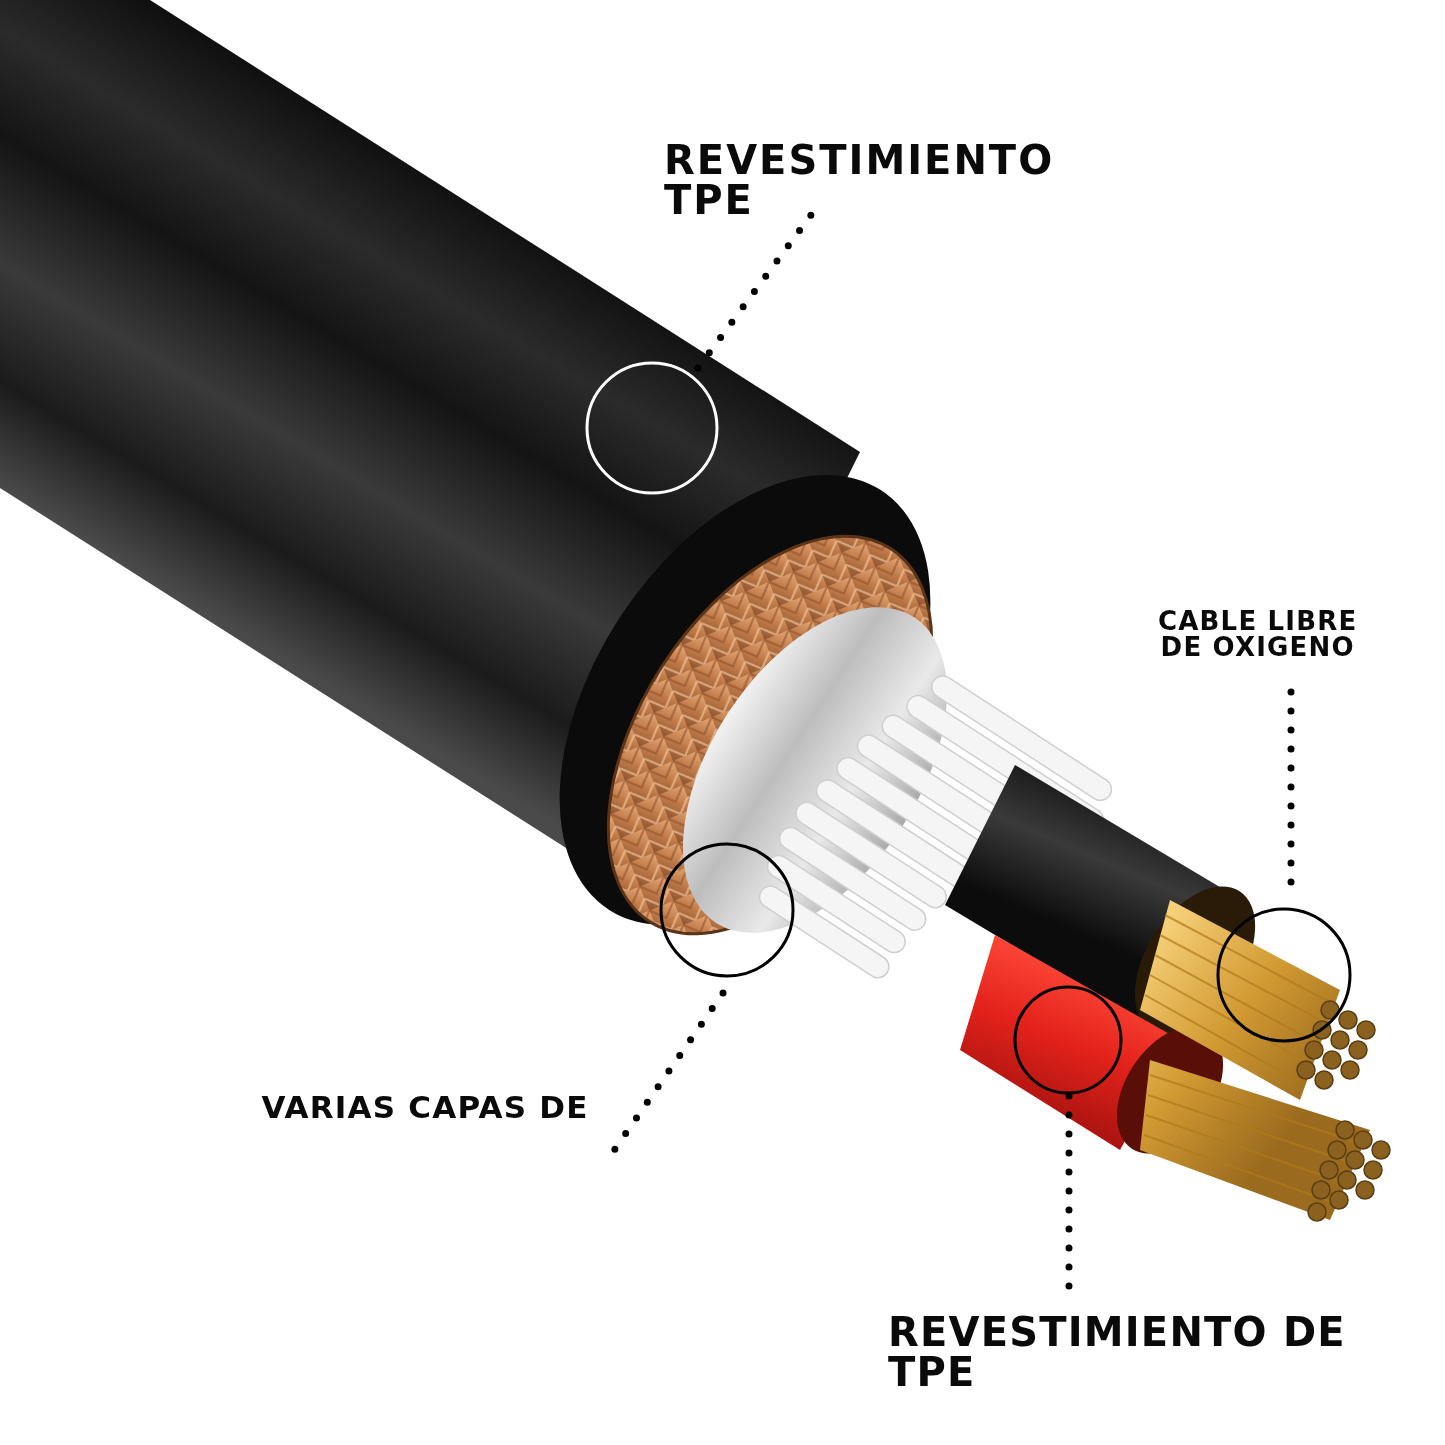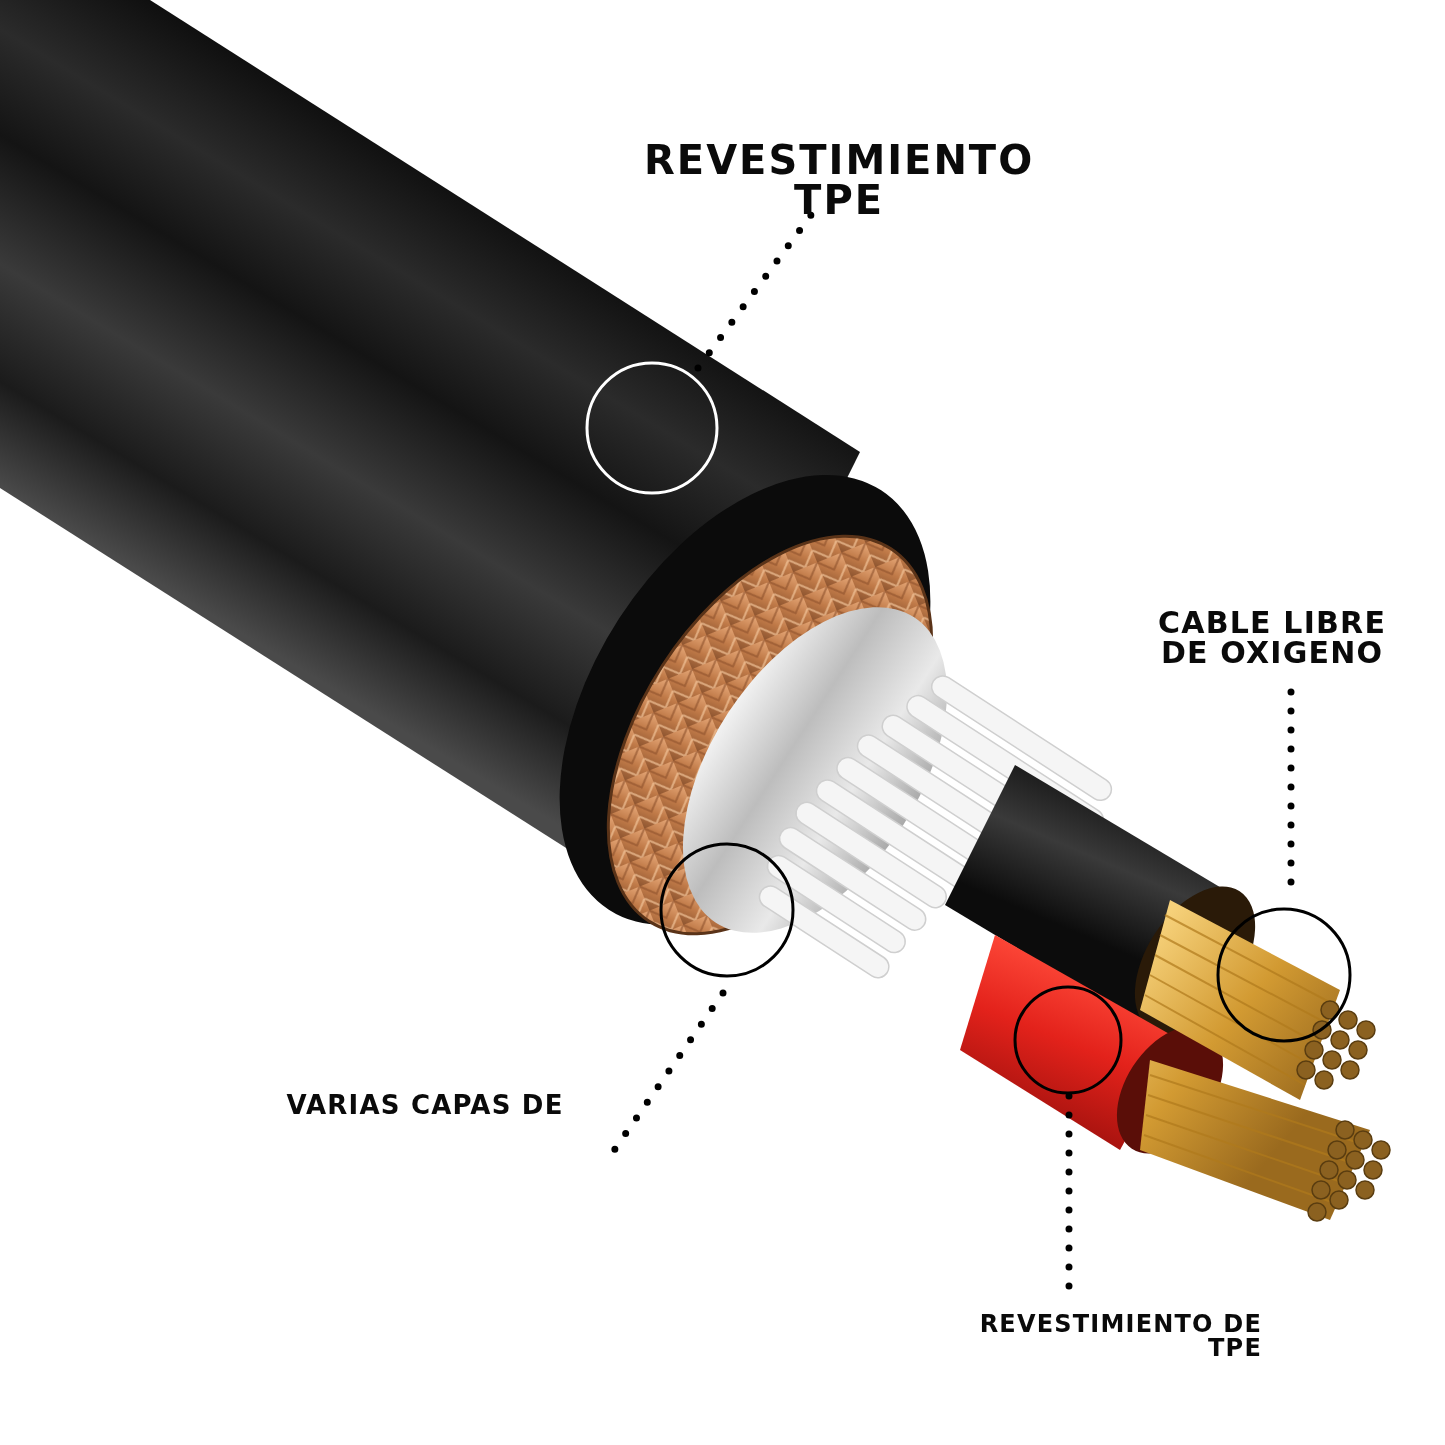--- a/index.html
+++ b/index.html
@@ -15,25 +15,25 @@
   .label {
     position: absolute;
     color: #0a0a0a;
     font-weight: 700;
     text-transform: uppercase;
     letter-spacing: 1.5px;
     line-height: 1.0;
     white-space: nowrap;
   }
   .label .line { display: block; }
-  .lbl-jacket { left: 644px; top: 140px; font-size: 40px; text-align: center; letter-spacing: 2px; }
+  .lbl-jacket { left: 664px; top: 140px; font-size: 40px; text-align: left; letter-spacing: 2px; }
   .lbl-jacket .line + .line { margin-top: 0px; }
-  .lbl-oxygen { left: 1158px; top: 608px; font-size: 30px; text-align: center; letter-spacing: 1.2px; }
-  .lbl-layers { left: 247px; top: 1092px; width: 356px; font-size: 26px; text-align: center; letter-spacing: 1.2px; }
-  .lbl-inner { left: 888px; top: 1312px; width: 374px; font-size: 24px; text-align: right; letter-spacing: 1.2px; }
+  .lbl-oxygen { left: 1158px; top: 608px; font-size: 26px; text-align: center; letter-spacing: 1.2px; }
+  .lbl-layers { left: 247px; top: 1092px; width: 356px; font-size: 31px; text-align: center; letter-spacing: 1.2px; }
+  .lbl-inner { left: 888px; top: 1312px; width: 374px; font-size: 40px; text-align: left; letter-spacing: 1.2px; }
 </style>
 </head>
 <body>
 
 <div class="stage">
 
   <svg class="art" viewBox="0 0 1445 1445">
     <defs>
       <linearGradient id="jacketGrad" gradientUnits="userSpaceOnUse" x1="430" y1="160" x2="170" y2="590">
         <stop offset="0" stop-color="#0d0d0d"></stop>

